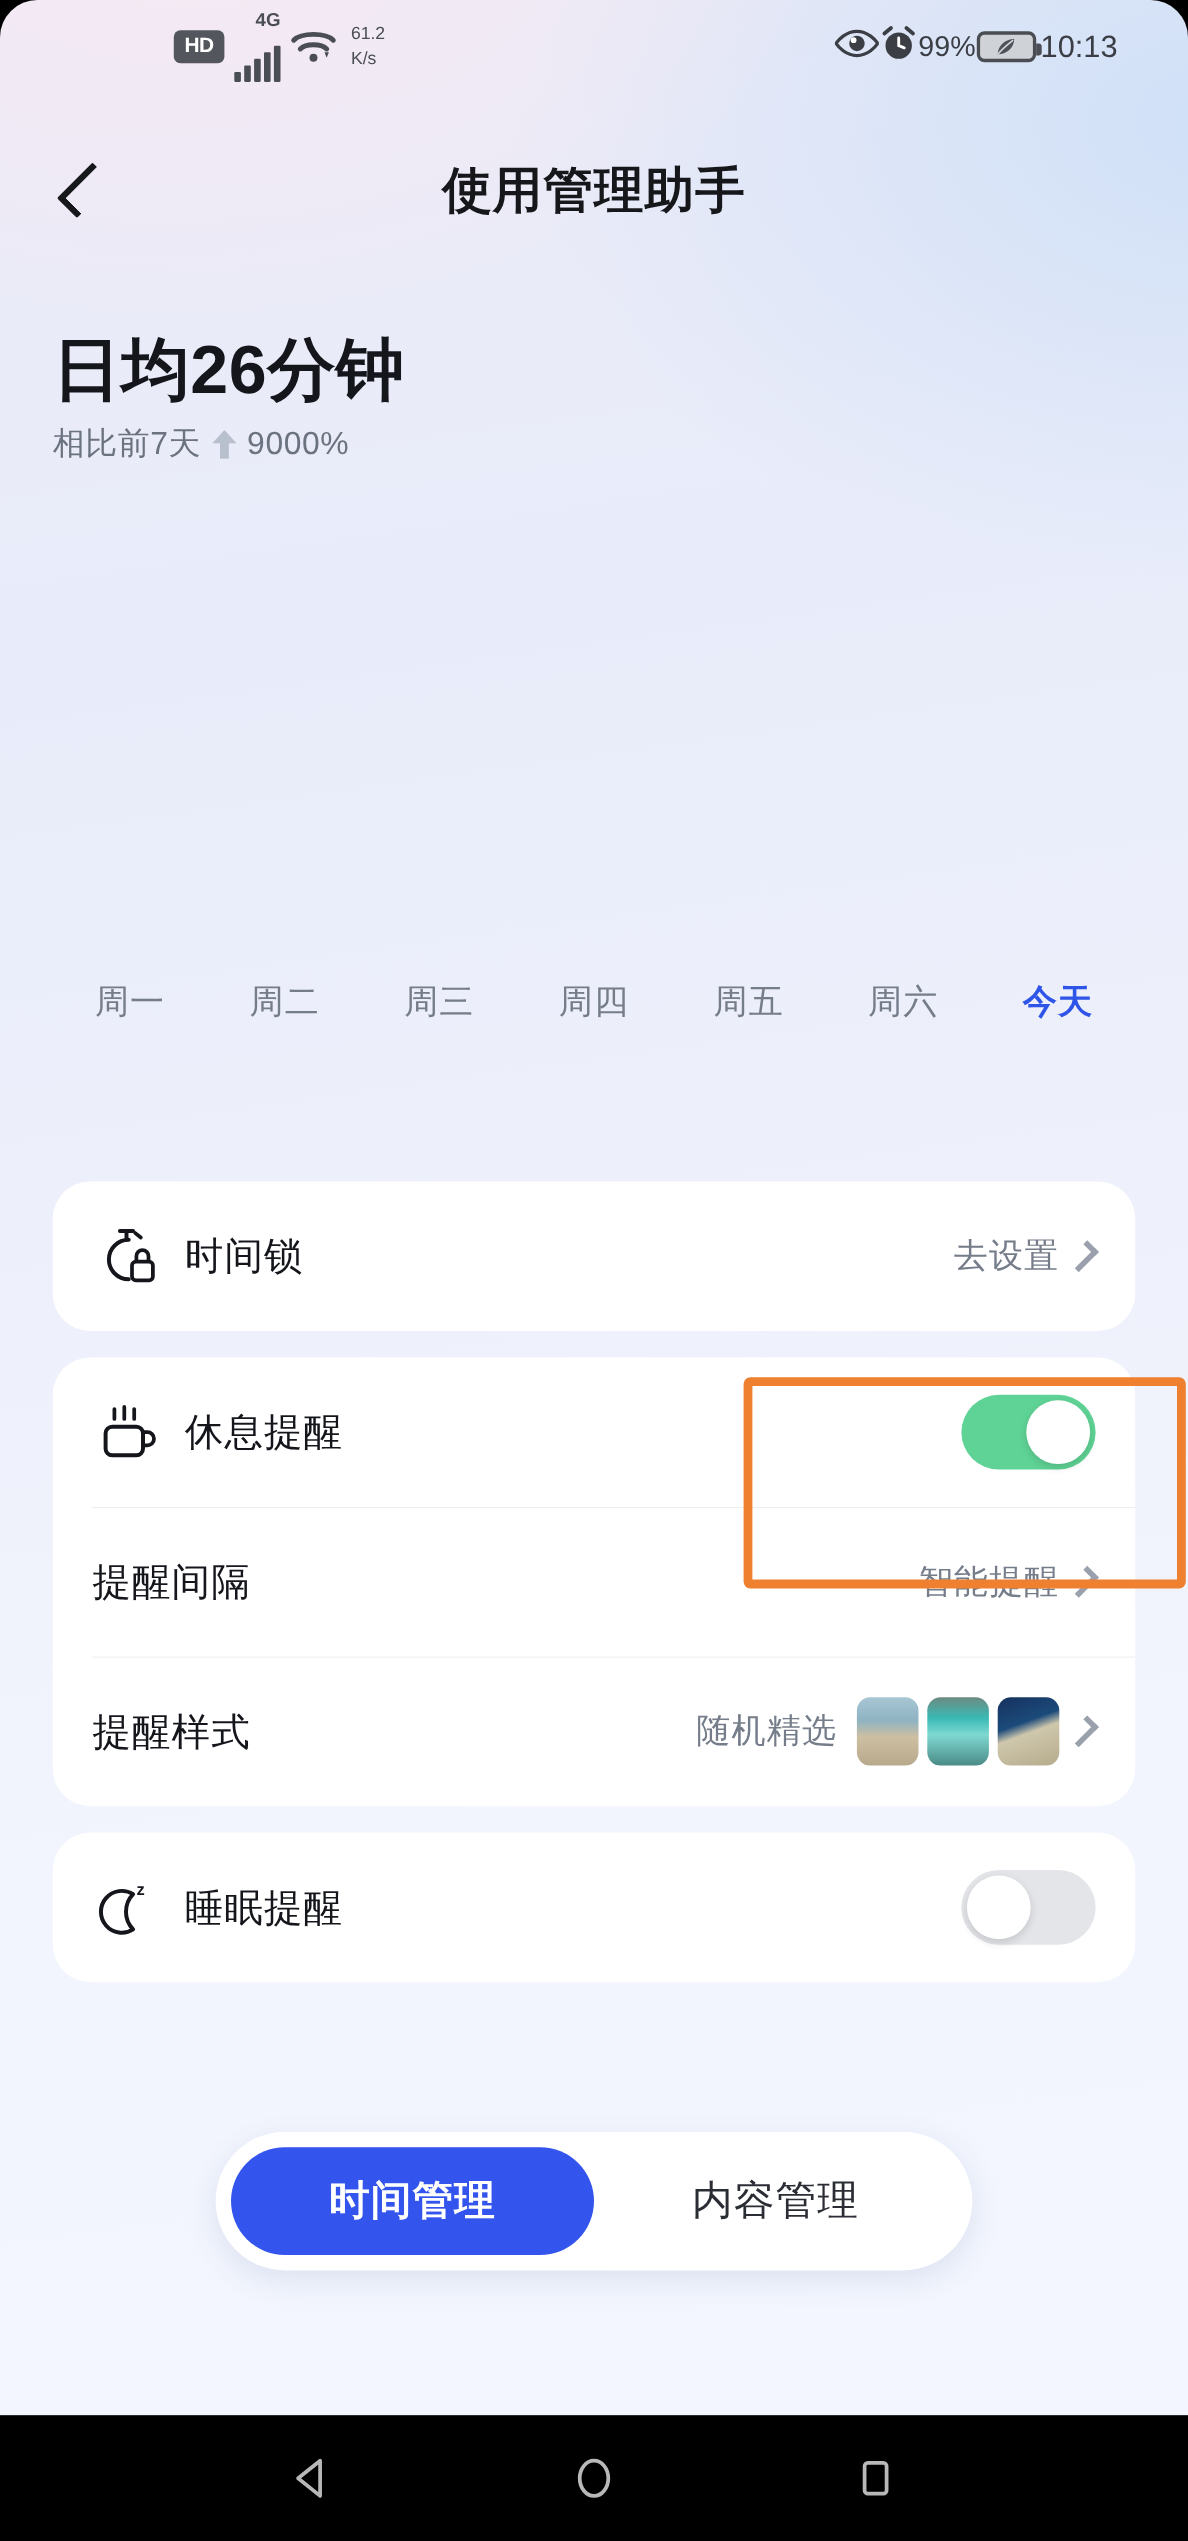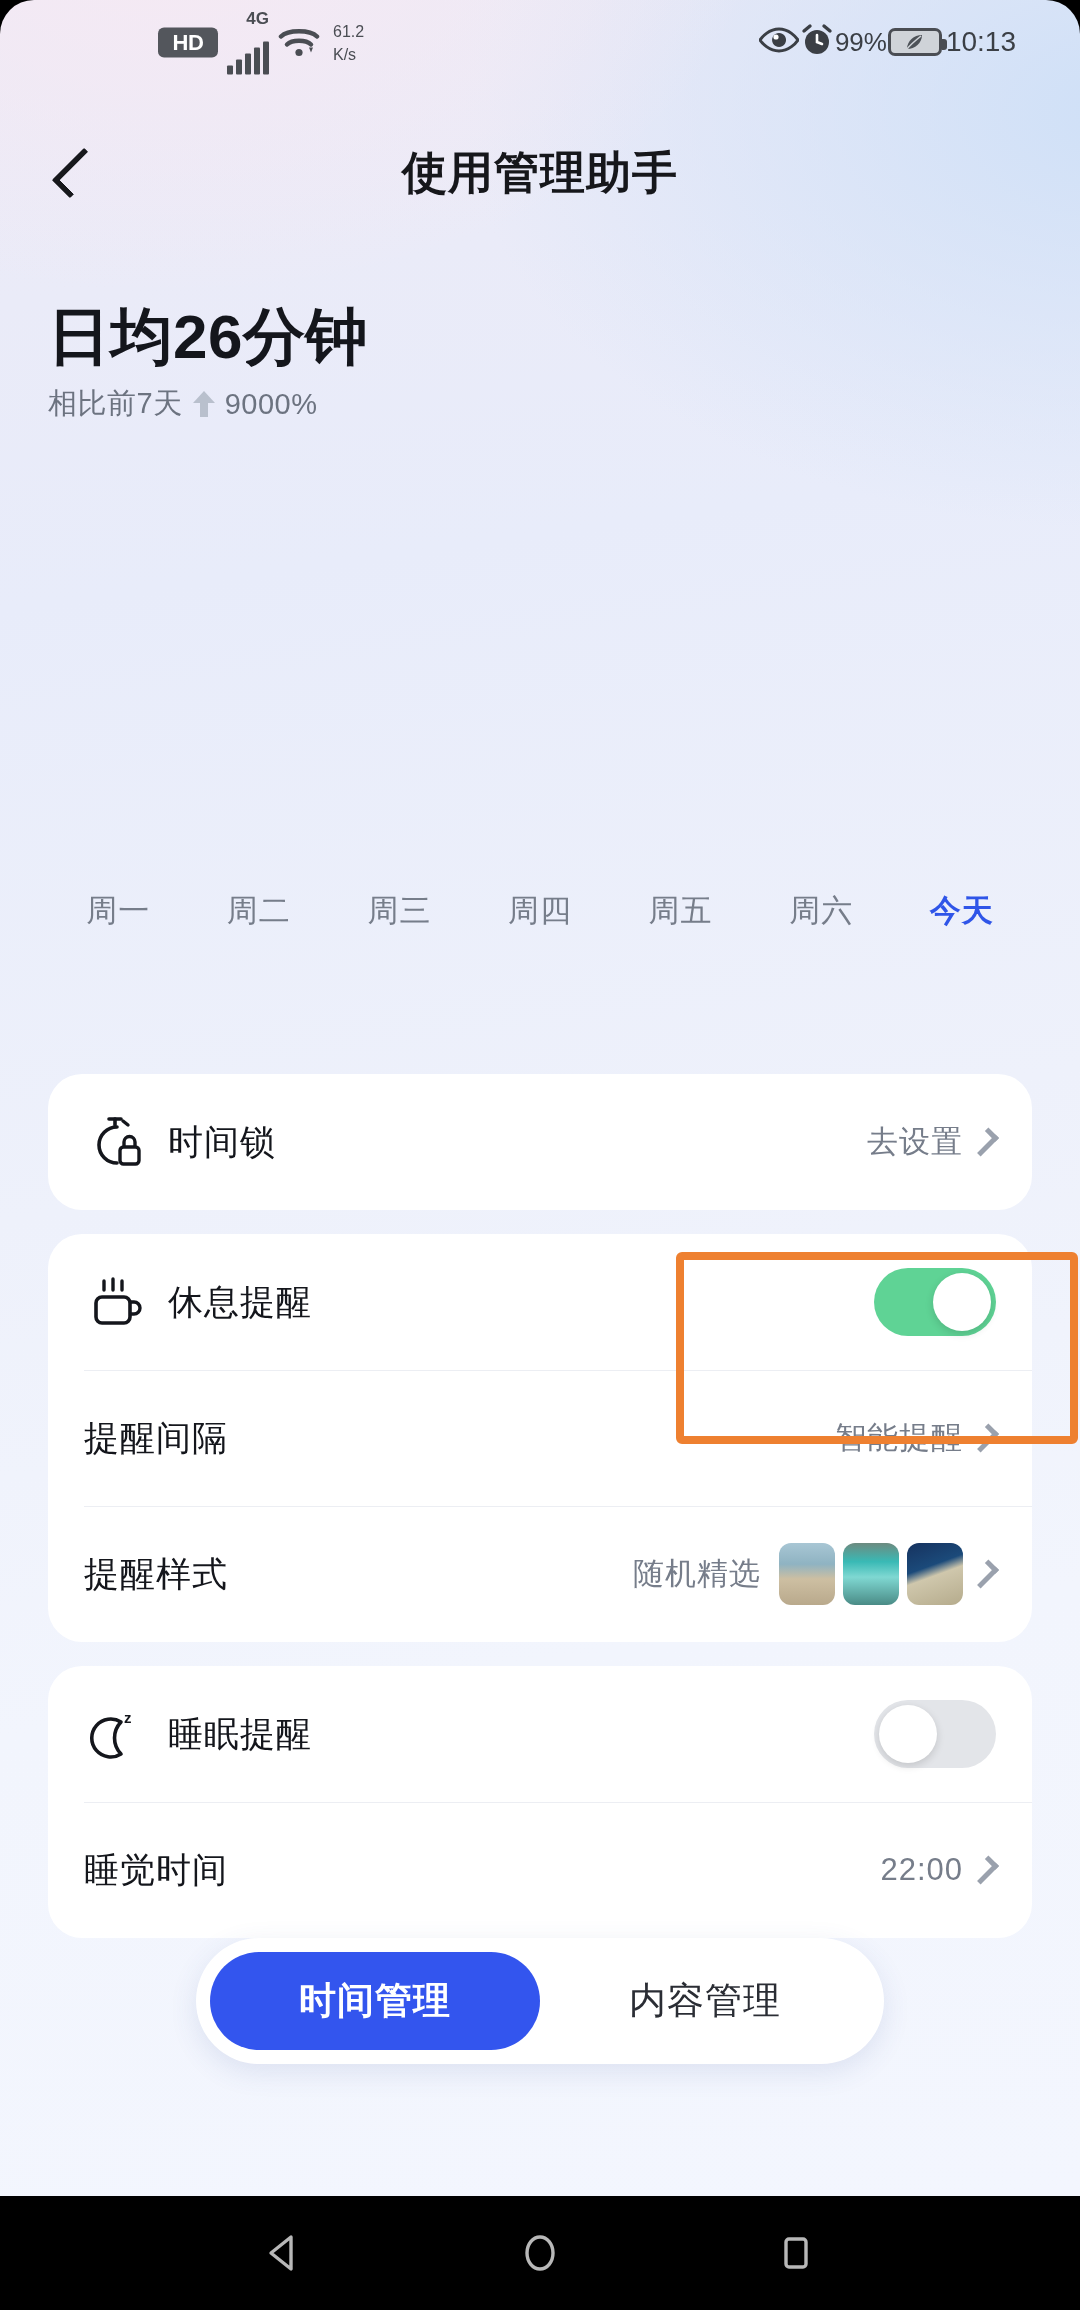--- a/index.html
+++ b/index.html
@@ -44,25 +44,25 @@
   }
   .sb-left {
     position: absolute;
     left: 158px; top: 50%;
     transform: translateY(-50%);
     display: flex;
     align-items: center;
     gap: 9px;
   }
   .hd-badge {
-    width: 60px; height: 30px;
+    width: 46px; height: 30px;
     background: #53565c;
     color: #fff;
     border-radius: 6px;
-    font-size: 22px;
+    font-size: 19px;
     font-weight: 700;
     display: flex;
     align-items: center;
     justify-content: center;
     letter-spacing: -0.5px;
   }
   .net-group { display: flex; align-items: flex-end; gap: 2px; flex-direction: column; }
   .net-g { font-size: 17px; font-weight: 600; color: #4a4d53; line-height: 1; margin-bottom: 14px; }
   .bars { display: flex; align-items: flex-end; gap: 3px; height: 32px; }
   .bars i { display: block; width: 6px; background: #4a4d53; border-radius: 1px; }
@@ -563,27 +563,20 @@
             </svg>
           </span>
           <span class="row-label">睡眠提醒</span>
           <span class="row-right">
             <span class="toggle off">
               <span class="knob"></span>
             </span>
           </span>
         </div>
 
-        <div class="row">
-          <span class="row-label">睡觉时间</span>
-          <span class="row-right">
-            <span class="row-value">22:00</span>
-            <span class="chev"></span>
-          </span>
-        </div>
       </div>
 
     </div>
 
     <div class="annot-box"></div>
 
     <div class="tabbar">
       <div class="tab active">时间管理</div>
       <div class="tab">内容管理</div>
     </div>

